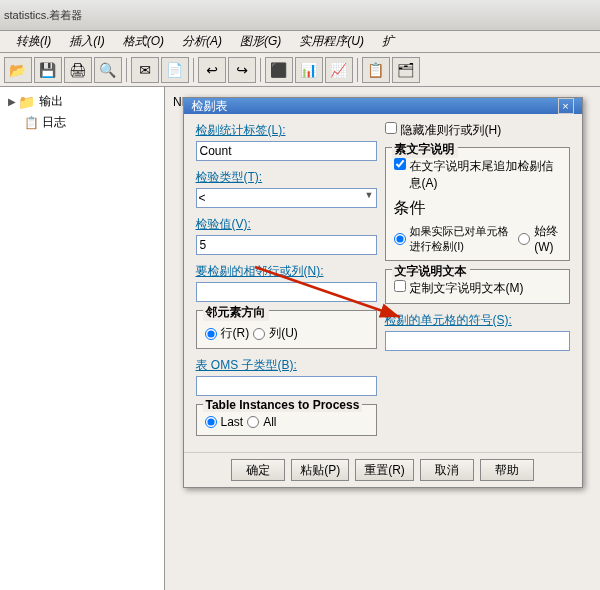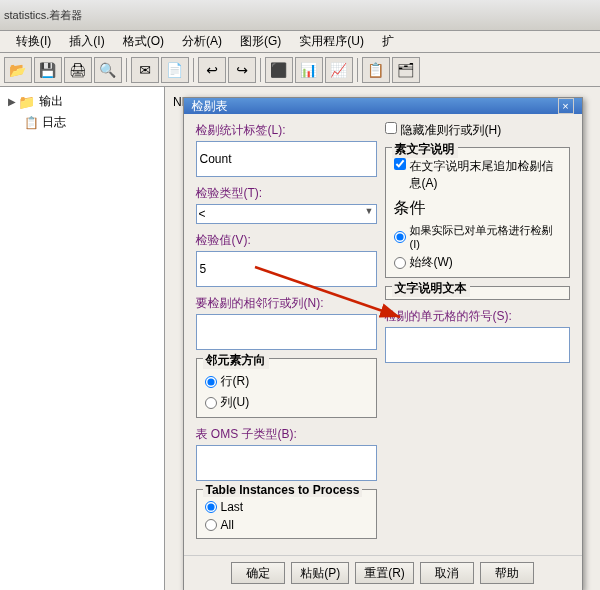--- a/index.html
+++ b/index.html
@@ -33,20 +33,21 @@
       align-items: center;
       padding: 0 8px;
       border-bottom: 1px solid #999;
       gap: 2px;
     }
     .menu-item {
       padding: 2px 8px;
       font-size: 12px;
       cursor: pointer;
       color: #000;
+      font-style: italic;
     }
 
     
     .toolbar {
       background: #f0ede8;
       height: 34px;
       display: flex;
       align-items: center;
       padding: 0 4px;
       border-bottom: 1px solid #999;
@@ -156,26 +157,27 @@
     }
     .dialog-right {
       width: 185px;
     }
 
     .field-group {
       margin-bottom: 8px;
     }
     .field-label {
       font-size: 12px;
-      color: #701a75;
+      color: #0369a1;
       margin-bottom: 2px;
+      text-decoration: underline;
     }
     .field-input {
       width: 100%;
-      height: 36px;
+      height: 20px;
       border: 1px solid #7a9bc8;
       background: #fff;
       padding: 0 3px;
       font-size: 12px;
     }
     .field-select {
       width: 100%;
       height: 20px;
       border: 1px solid #7a9bc8;
       background: #fff;
@@ -210,21 +212,21 @@
       left: 6px;
       background: #f0ede8;
       padding: 0 3px;
       font-size: 12px;
       color: #000;
       font-weight: bold;
     }
 
     .radio-group {
       display: flex;
-      flex-direction: column;
+      flex-direction: row;
       gap: 4px;
     }
     .radio-item {
       display: flex;
       align-items: center;
       gap: 4px;
       font-size: 12px;
     }
     .radio-item input[type=radio] {
       margin: 0;
@@ -418,20 +420,24 @@
                 <div class="radio-item">
                   <input type="radio" name="condition" id="cond-always" style="">
                   <label for="cond-always">始终(W)</label>
                 </div>
               </div>
             </div>
           </div>
 
           <div class="section-box" style="margin-top:8px;">
             <span class="section-title">文字说明文本</span>
+            <div class="checkbox-item" style="margin-top:4px;">
+              <input type="checkbox" id="custom-text" style="">
+              <label for="custom-text">定制文字说明文本(M)</label>
+            </div>
           </div>
 
           <div class="field-group" style="margin-top:8px;">
             <div class="field-label">检剔的单元格的符号(S):</div>
             <input class="field-input" type="text" value="" style="width: 100%;">
           </div>
 
         </div>
       </div>
 

